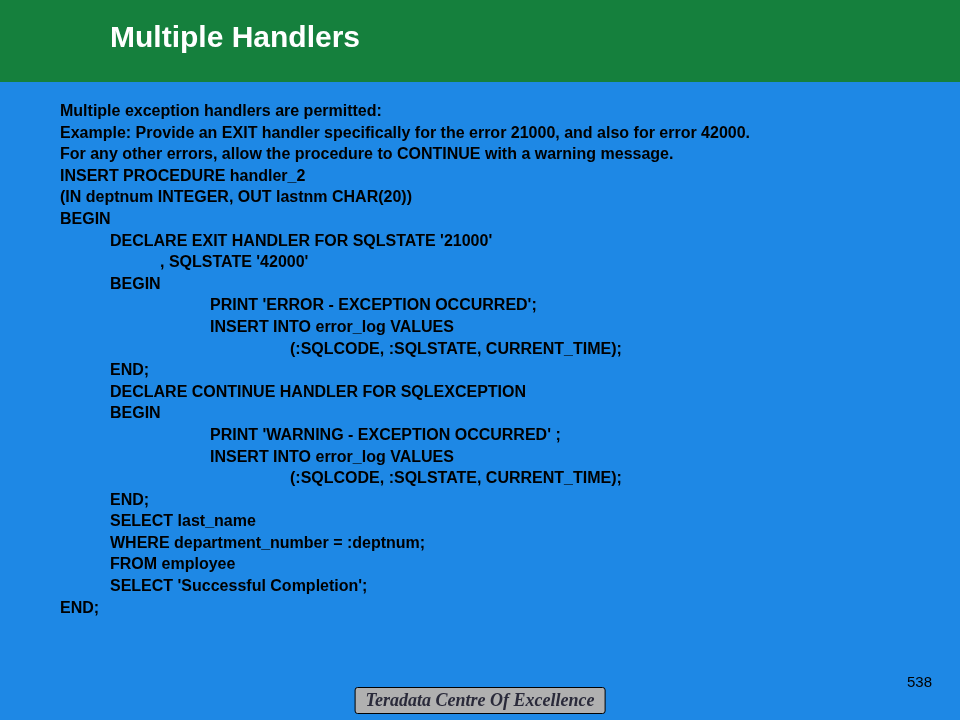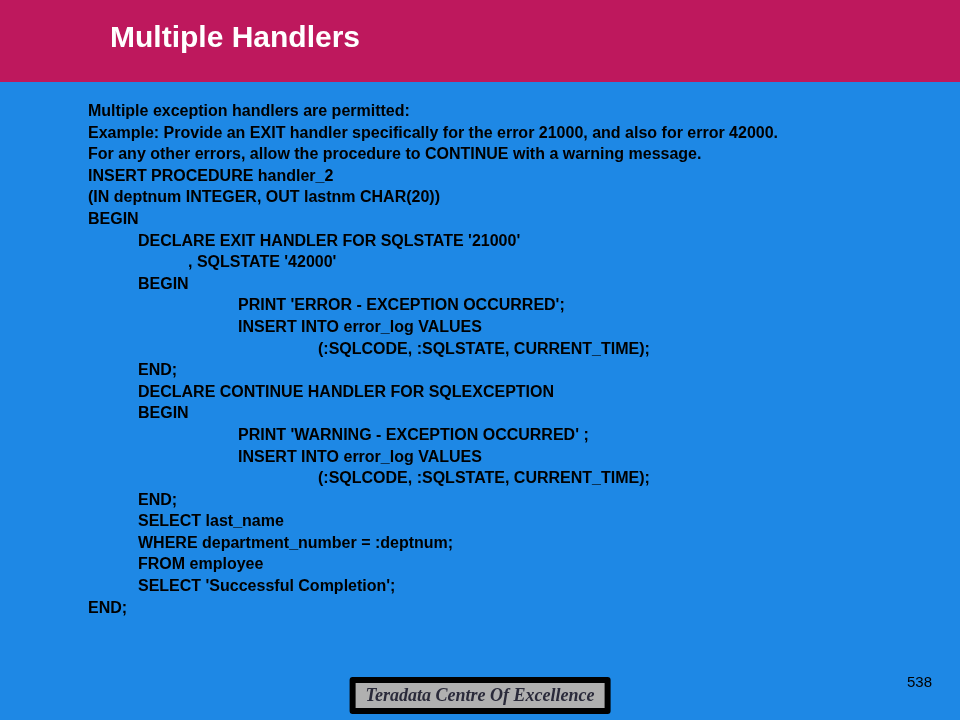--- a/index.html
+++ b/index.html
@@ -10,36 +10,35 @@
     body {
       width: 960px;
       height: 720px;
       background: #1e88e5;
       font-family: Arial, Helvetica, sans-serif;
       color: #000;
       position: relative;
       overflow: hidden;
     }
     .header-band {
-      background: #be185d;
+      background: #15803d;
       width: 100%;
       padding: 20px 0 28px 110px;
     }
     .title {
       color: #fff;
       font-size: 30px;
       font-weight: bold;
     }
     .content {
       padding: 18px 0 0 60px;
       font-size: 16px;
       font-weight: bold;
       line-height: 1.35;
       color: #000;
-      margin-left: 28px;
     }
     .line {
       white-space: pre;
     }
     .indent-1 { padding-left: 50px; }
     .indent-2 { padding-left: 100px; }
     .indent-3 { padding-left: 150px; }
     .indent-4 { padding-left: 230px; }
     .footer-logo {
       position: absolute;
@@ -47,21 +46,21 @@
       left: 50%;
       transform: translateX(-50%);
       font-family: 'Times New Roman', serif;
       font-style: italic;
       font-weight: bold;
       font-size: 18px;
       color: #2a2a3a;
       background: #b0b0b0;
       padding: 2px 10px;
       border-radius: 3px;
-      border: 6px solid #000000;
+      border: 1px solid #000000;
     }
     .page-num {
       position: absolute;
       bottom: 30px;
       right: 28px;
       font-size: 15px;
       color: #000;
     }
   </style>
 </head>

